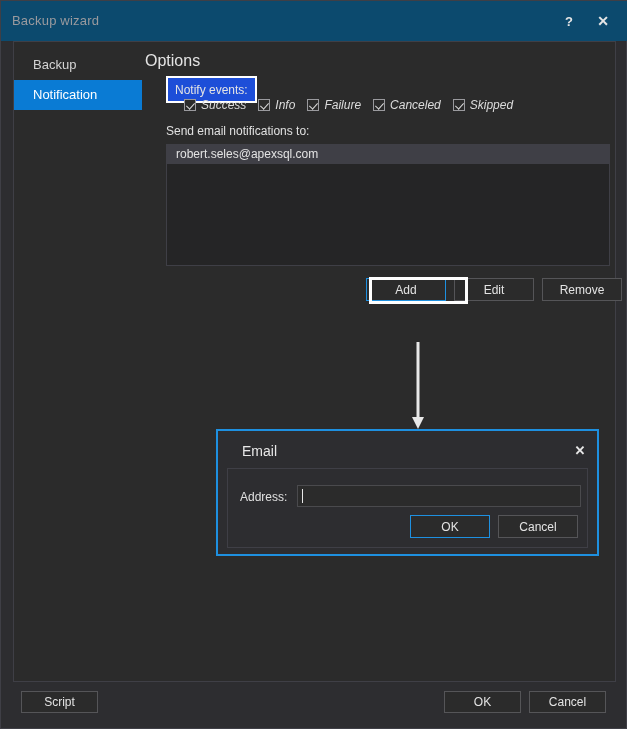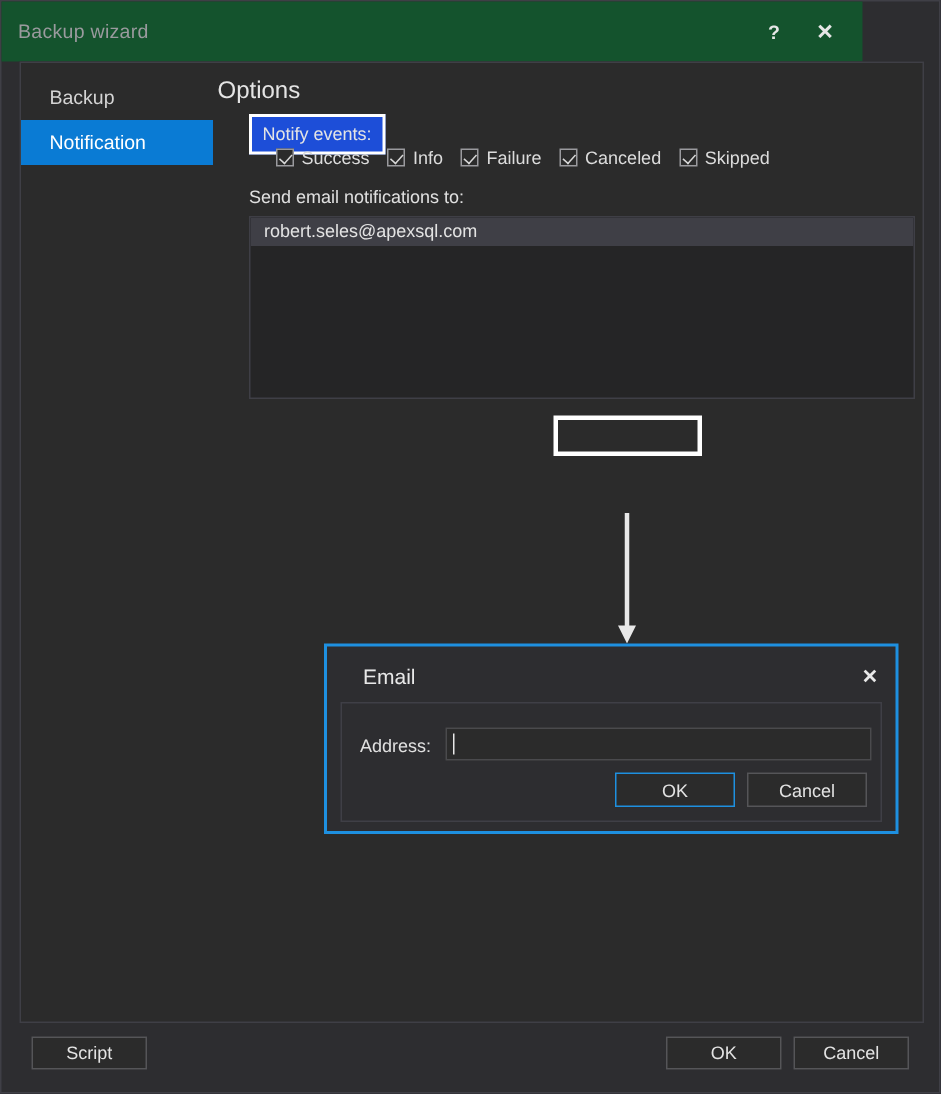--- a/index.html
+++ b/index.html
@@ -9,22 +9,22 @@
     font-family: "Liberation Sans", sans-serif;
     overflow: hidden;
   }
   .window {
     position: absolute; inset: 0;
     background: #2d2d30;
     border: 1px solid #3f3f46;
   }
   
   .titlebar {
-    position: absolute; left: 0; top: 0; width: 574px; height: 40px;
-    background: #14532d;
+    position: absolute; left: 0; top: 0; width: 627px; height: 40px;
+    background: #0c4a6e;
   }
   .titlebar-text {
     position: absolute; left: 11px; top: 12px;
     font-size: 13px; color: #9a9a9e; letter-spacing: .2px;
   }
   .titlebar-buttons {
     position: absolute; right: 8px; top: 0; height: 40px;
     display: flex; align-items: center;
   }
   .tb-btn {
@@ -56,21 +56,21 @@
   }
   .notify-label-box {
     position: absolute; left: 152px; top: 34px;
     padding: 2px 7px 3px 7px;
     border: 2px solid #ffffff;
     background: #1d4ed8;
   }
   .notify-label-box span { font-size: 12px; color: #e4e4e4; }
   .checkrow {
     position: absolute; left: 170px; top: 56px;
-    display: flex; align-items: center; gap: 12px;
+    display: flex; align-items: center; gap: 12px; font-style: italic;
   }
   .chk { display: flex; align-items: center; gap: 5px; cursor: default; }
   .chk-box {
     width: 12px; height: 12px;
     border: 1px solid #9a9a9e; background: #2b2b2b;
     position: relative;
   }
   .chk-box::after {
     content: "";
     position: absolute; left: 3px; top: 1px;
@@ -221,20 +221,25 @@
         <div class="chk-label">Skipped</div>
       </div>
     </div>
 
     <div class="sendto-label">Send email notifications to:</div>
 
     <div class="listbox">
       <div class="list-row selected">robert.seles@apexsql.com</div>
     </div>
 
+    <div class="btnrow">
+      <div class="btn focused">Add</div>
+      <div class="btn">Edit</div>
+      <div class="btn">Remove</div>
+    </div>
     <div class="add-highlight"></div>
 
     <svg class="arrow" viewBox="0 0 14 87">
       <line x1="7" y1="0" x2="7" y2="76" stroke="#e8e8e8" stroke-width="3"></line>
       <polygon points="1,75 13,75 7,87" fill="#e8e8e8"></polygon>
     </svg>
 
     <div class="email-dialog">
       <div class="ed-title">Email</div>
       <div class="ed-close">✕</div>

